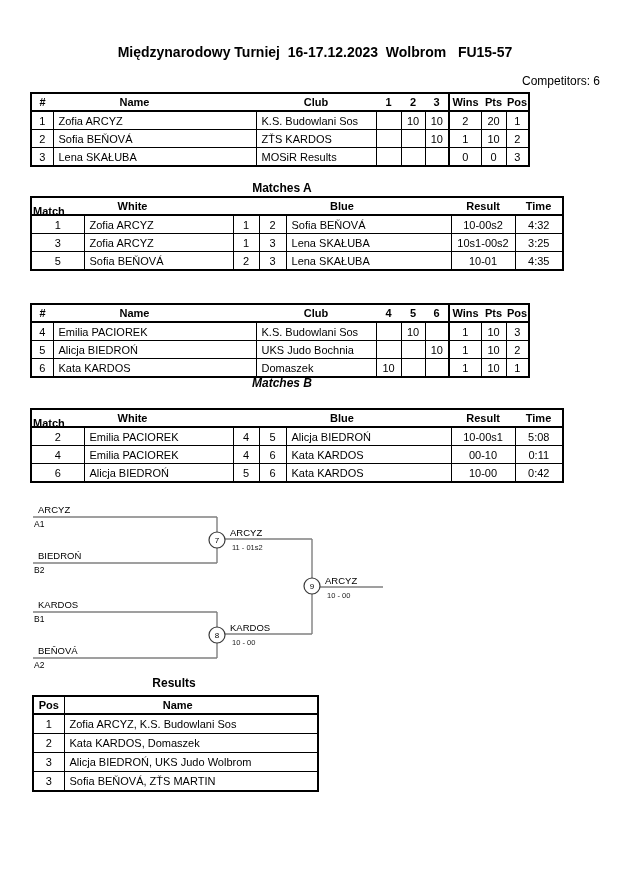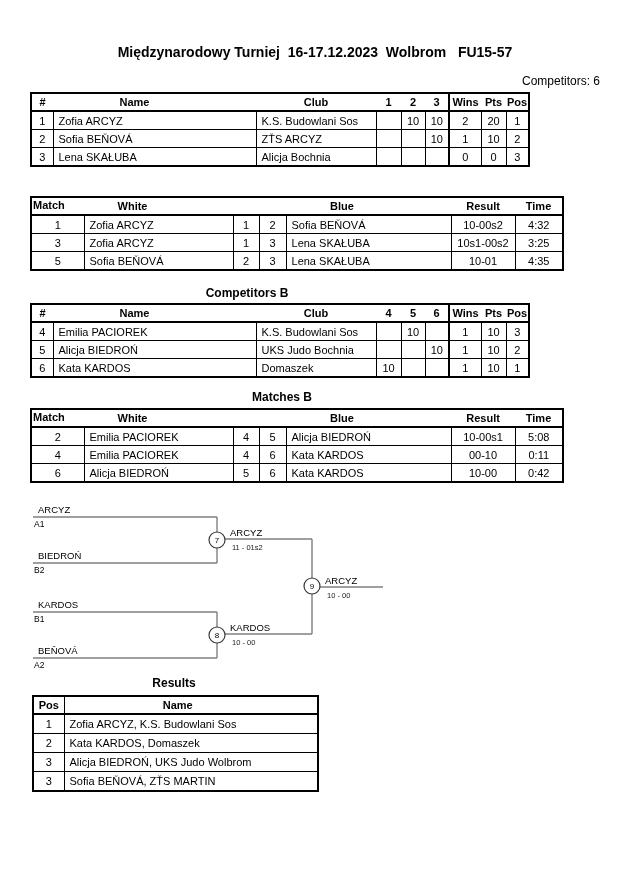--- a/index.html
+++ b/index.html
@@ -25,21 +25,21 @@
     border:1px solid #000; padding:0; height:17px;
     font-size:11px; text-align:center; white-space:nowrap; overflow:hidden;
   }
   .mtable tbody td { height:17px; }
   .rtable tbody td { height:18px; }
   .tleft { text-align:left !important; padding-left:5px !important; }
   .thick-l { border-left:2px solid #000 !important; }
   .h-name { text-indent:-40px; }
   .h-rname { text-indent:-26px; }
   .mw { position:relative; }
-  .mw .mleft { position:absolute; left:1px; top:1px; }
+  .mw .mleft { position:absolute; left:1px; top:7px; }
   svg text { font-family:"Liberation Sans", sans-serif; }
   .b-name { font-size:9.5px; fill:#000; }
   .b-seed { font-size:8.5px; fill:#000; }
   .b-score { font-size:7.5px; fill:#222; }
   .b-num { font-size:8px; fill:#000; text-anchor:middle; }
 </style>
 </head>
 <body>
 
 <div class="page">
@@ -81,42 +81,43 @@
         <td></td>
         <td>10</td>
         <td>10</td>
         <td class="thick-l">2</td>
         <td>20</td>
         <td>1</td>
       </tr>
       <tr>
         <td>2</td>
         <td class="tleft">Sofia BEŇOVÁ</td>
-        <td class="tleft">ZŤS ARCYZ</td>
+        <td class="tleft">ZŤS KARDOS</td>
         <td></td>
         <td></td>
         <td>10</td>
         <td class="thick-l">1</td>
         <td>10</td>
         <td>2</td>
       </tr>
       <tr>
         <td>3</td>
         <td class="tleft">Lena SKAŁUBA</td>
-        <td class="tleft">Alicja Bochnia</td>
+        <td class="tleft">MOSiR Results</td>
         <td></td>
         <td></td>
         <td></td>
         <td class="thick-l">0</td>
         <td>0</td>
         <td>3</td>
       </tr>
     </tbody>
   </table>
 
+  <div class="sec-title" style="top:181px; left:30px; width:504px;">Matches A</div>
 
   <table class="grid mtable" style="left:30px; top:196px; width:532px;">
     <colgroup>
         <col style="width:53px">
         <col style="width:149px">
         <col style="width:26px">
         <col style="width:27px">
         <col style="width:165px">
         <col style="width:64px">
         <col style="width:48px">
@@ -156,21 +157,20 @@
         <td class="tleft">Sofia BEŇOVÁ</td>
         <td>2</td>
         <td>3</td>
         <td class="tleft">Lena SKAŁUBA</td>
         <td>10-01</td>
         <td>4:35</td>
       </tr>
     </tbody>
   </table>
 
-  <div class="sec-title" style="top:286px; left:30px; width:434px;">Competitors B</div>
 
   <table class="grid ctable" style="left:30px; top:303px; width:498px;">
     <colgroup>
         <col style="width:22px">
         <col style="width:203px">
         <col style="width:120px">
         <col style="width:25px">
         <col style="width:24px">
         <col style="width:24px">
         <col style="width:32px">
@@ -220,21 +220,21 @@
         <td>10</td>
         <td></td>
         <td></td>
         <td class="thick-l">1</td>
         <td>10</td>
         <td>1</td>
       </tr>
     </tbody>
   </table>
 
-  <div class="sec-title" style="top:390px; left:30px; width:504px;">Matches B</div>
+  <div class="sec-title" style="top:376px; left:30px; width:504px;font-style:italic;">Matches B</div>
 
   <table class="grid mtable" style="left:30px; top:408px; width:532px;">
     <colgroup>
         <col style="width:53px">
         <col style="width:149px">
         <col style="width:26px">
         <col style="width:27px">
         <col style="width:165px">
         <col style="width:64px">
         <col style="width:48px">

